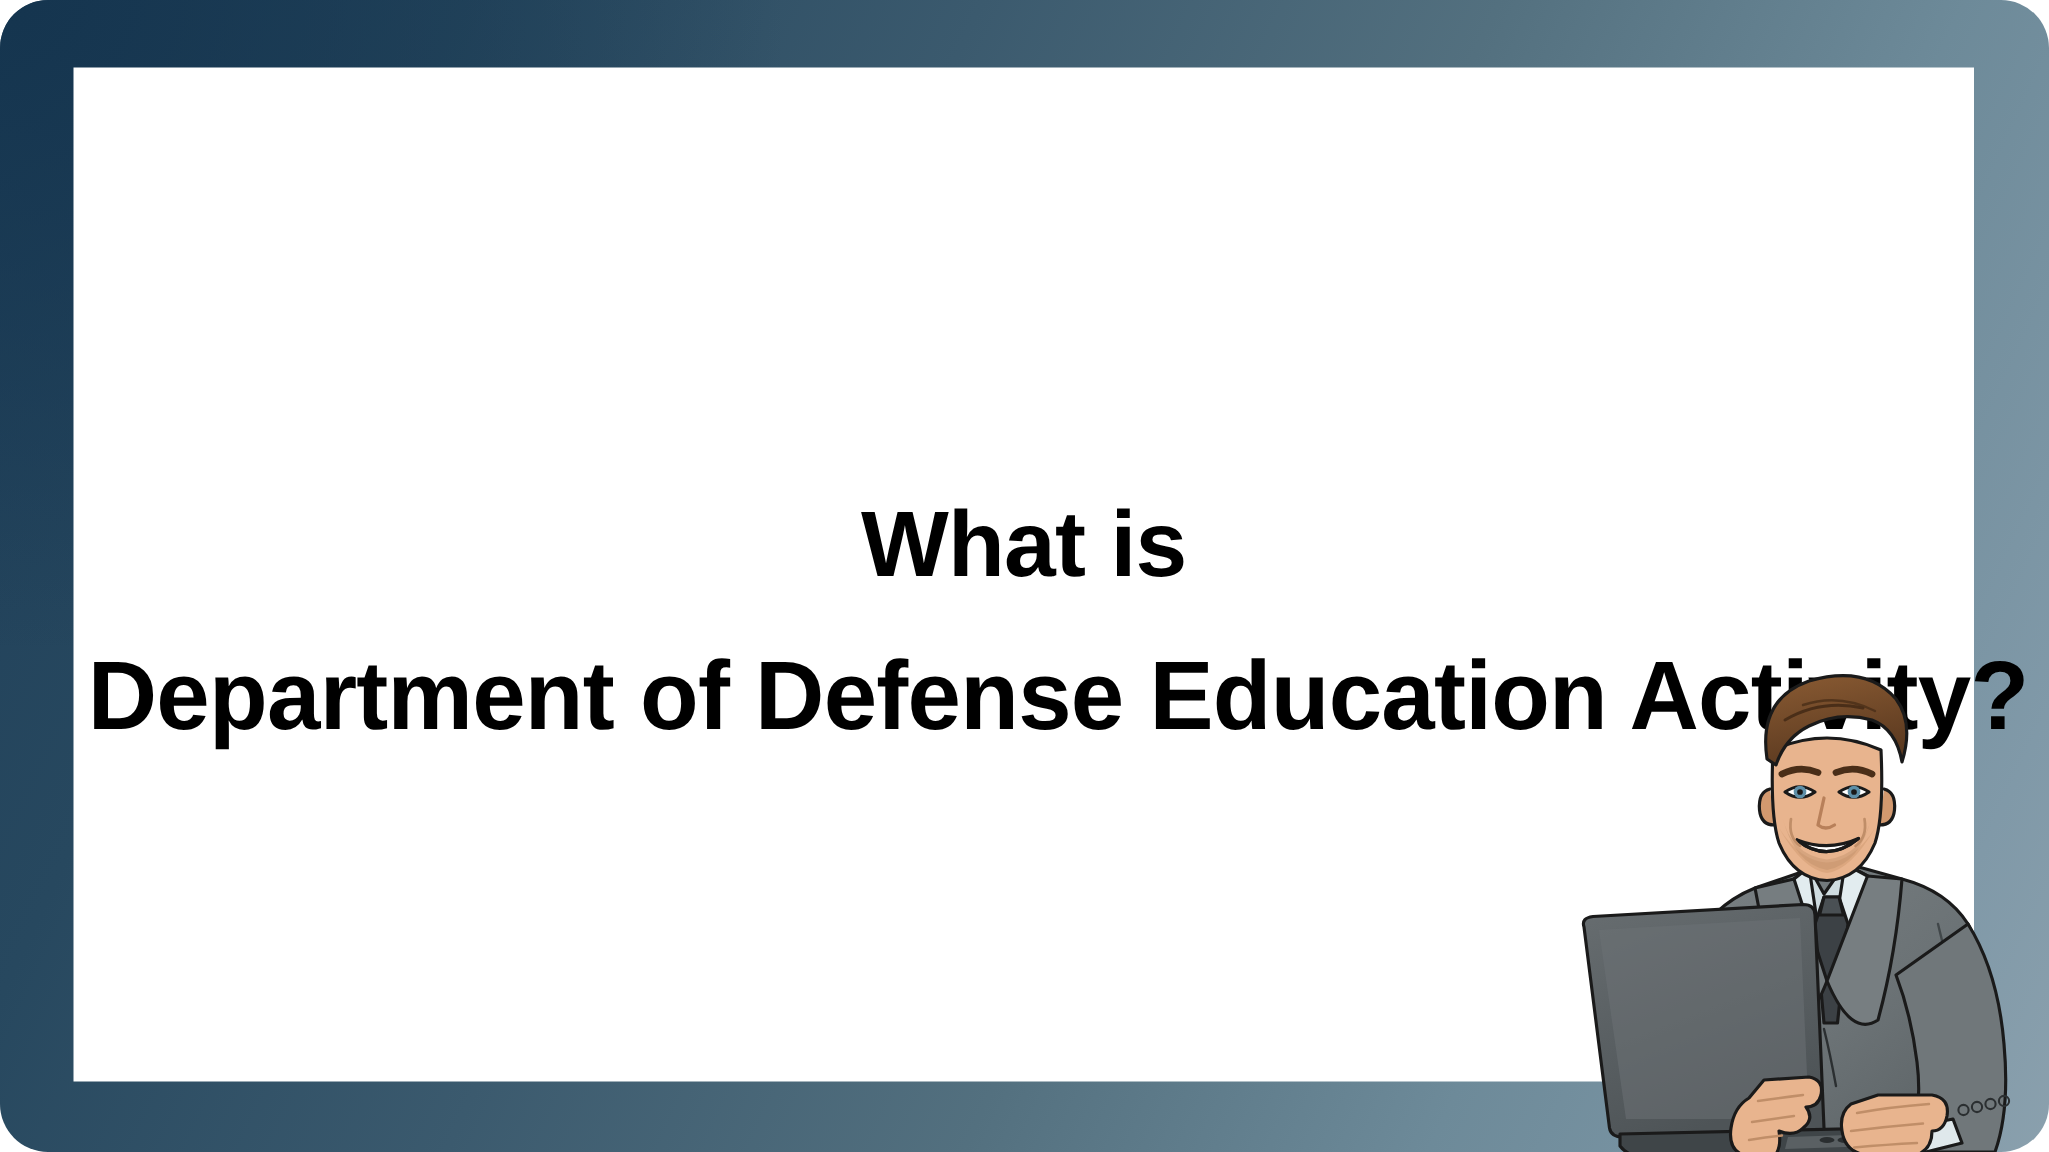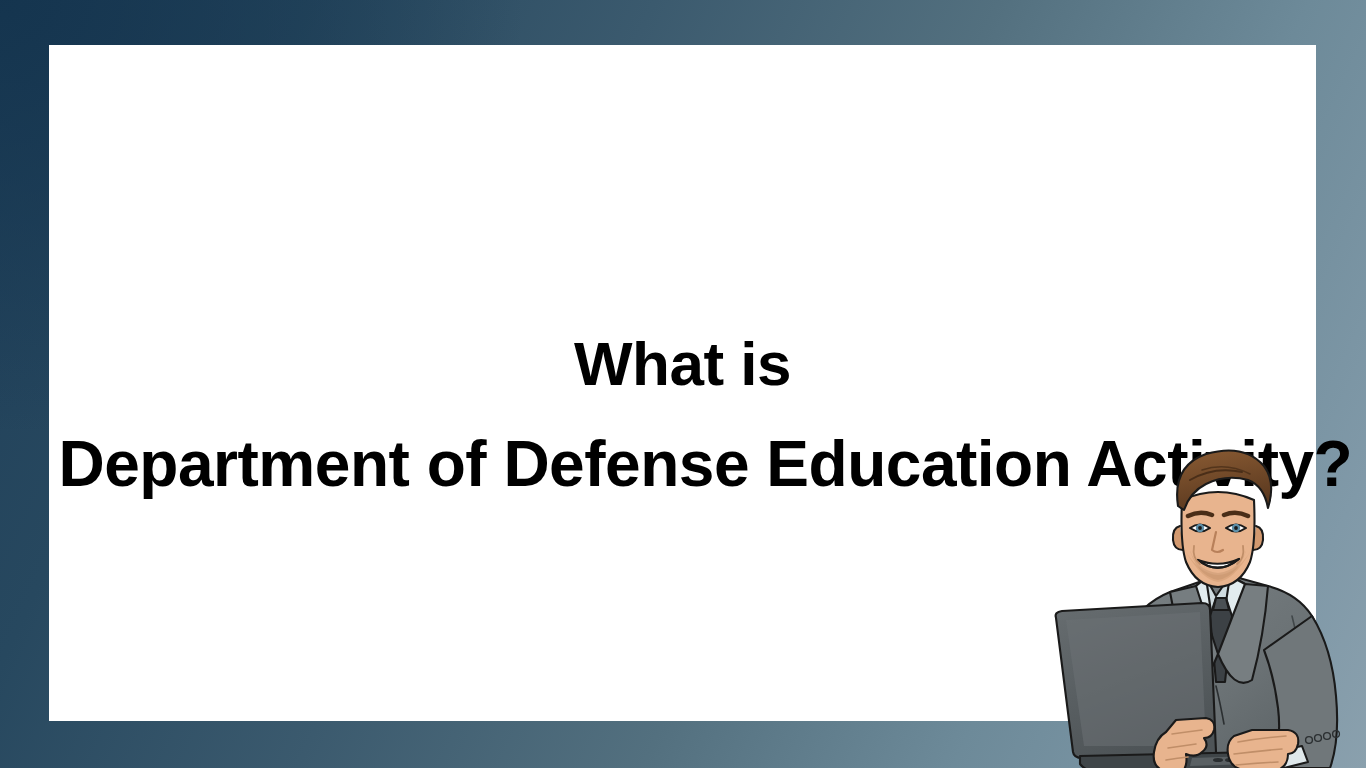--- a/index.html
+++ b/index.html
@@ -21,20 +21,21 @@
     height: 768px;
     overflow: hidden;
     background: linear-gradient(115deg,
         #1f3f59 0%,
         #27485f 18%,
         #3b5a6e 38%,
         #53707f 58%,
         #6d8a99 76%,
         #8099a8 92%,
         #8aa0ad 100%);
+    border-radius: 32px;
   }
 
   
   .slide-bg-shade {
     position: absolute;
     left: 0; top: 0;
     width: 520px; height: 430px;
     background: radial-gradient(ellipse at 0% 0%, rgba(20,52,78,0.95) 0%, rgba(20,52,78,0.0) 72%);
     pointer-events: none;
   }

